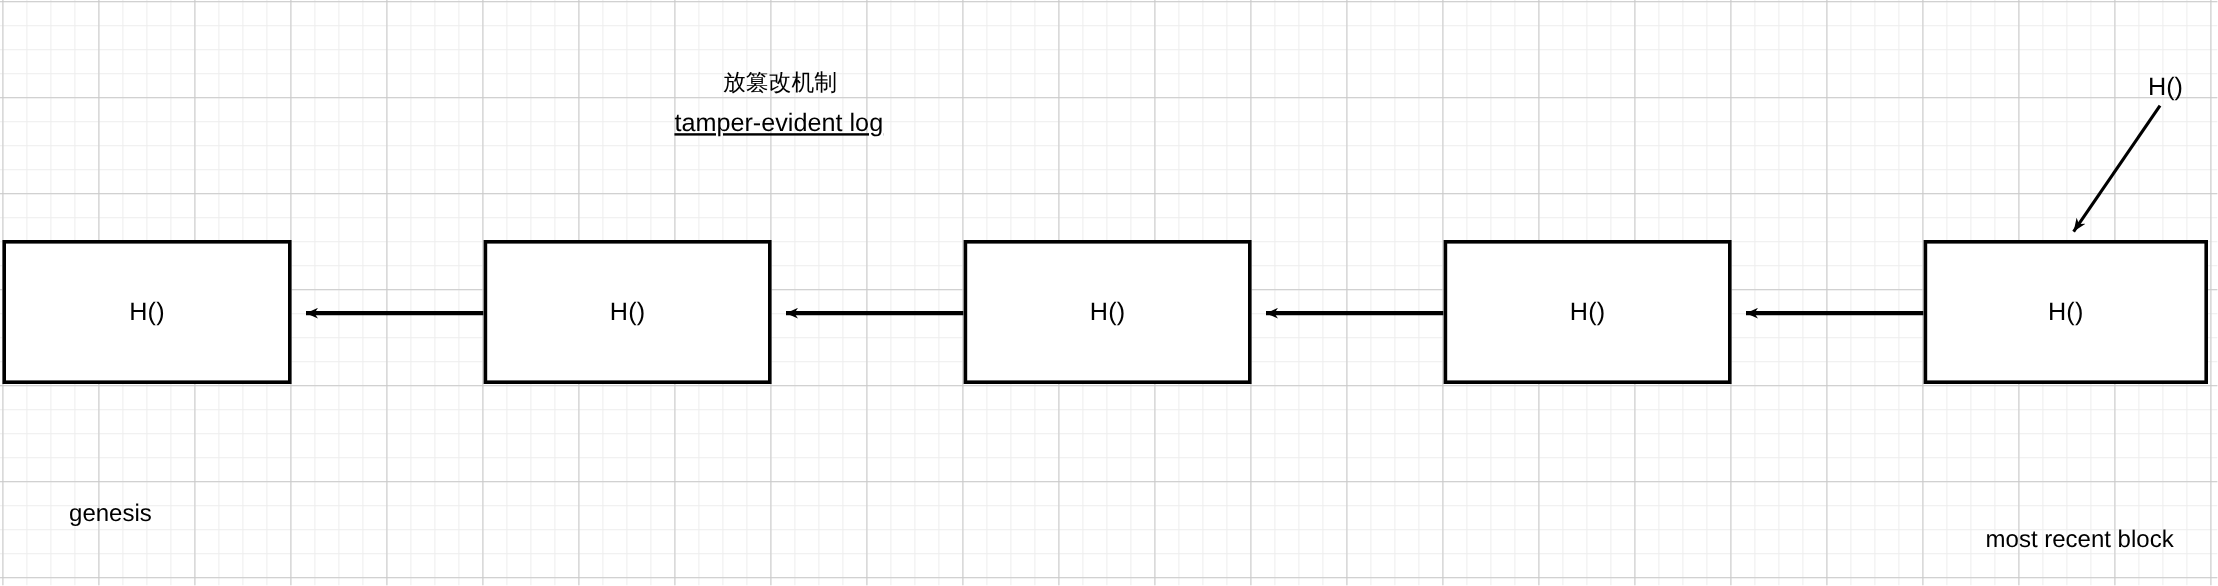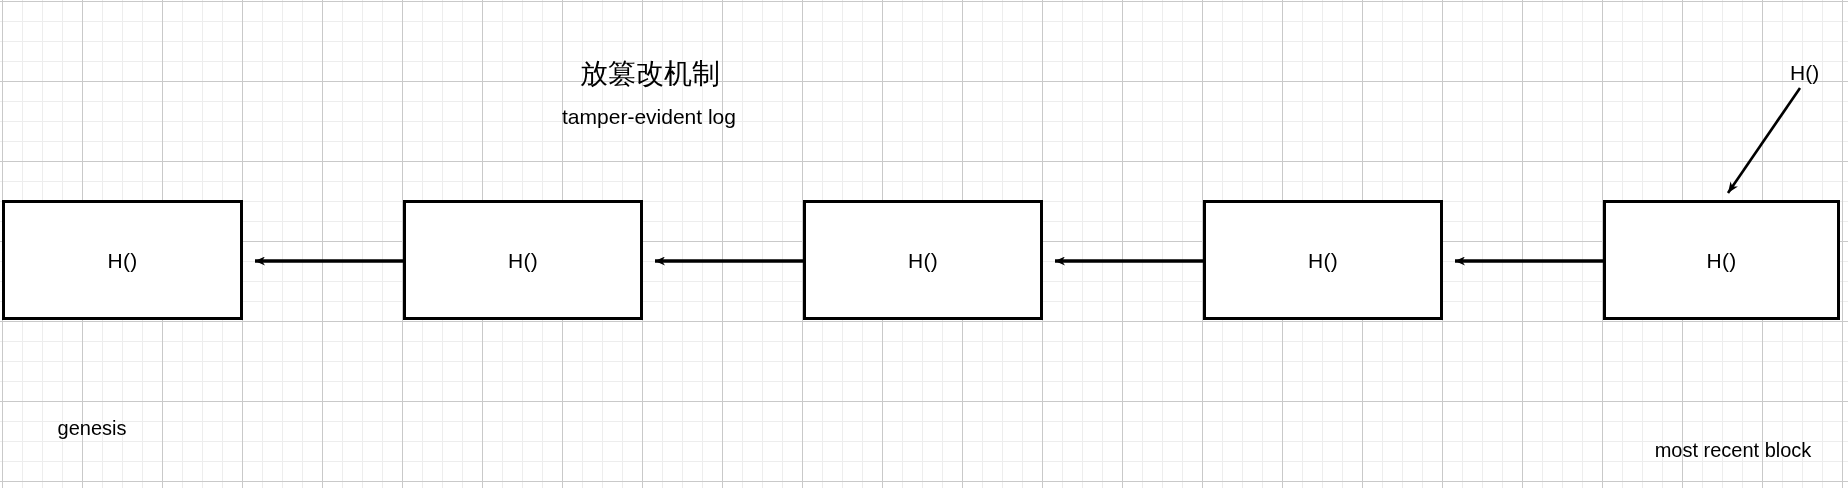--- a/index.html
+++ b/index.html
@@ -48,21 +48,21 @@
   .caption {
     position: absolute;
     font-size: 20px;
     color: #000000;
     white-space: pre;
     line-height: 29px;
     z-index: 3;
   }
   .title-cn {
     position: absolute;
-    font-size: 28px;
+    font-size: 19px;
     color: #000000;
     white-space: nowrap;
     line-height: 1;
     z-index: 3;
     text-align: center;
   }
   .title-en {
     position: absolute;
     font-size: 21px;
     color: #000000;
@@ -122,21 +122,21 @@
   <div class="block" style="left:1203px; top:200px; width:240px; height:120px;">
     <span class="block-label">H()</span>
   </div>
 
   <div class="block" style="left:1603px; top:200px; width:237px; height:120px;">
     <span class="block-label">H()</span>
   </div>
 
   <div class="title-cn center-x" style="left:650px; top:60px;">放篡改机制</div>
 
-  <div class="title-en center-x" style="left:649px; top:106px;">tamper-evident log</div>
+  <div class="title-en center-x" style="left:649px; top:92px;text-decoration:underline;">tamper-evident log</div>
 
   <div class="annot" style="left:1790px; top:62px;">H()</div>
 
   <div class="caption center-x" style="left:92px; top:356px; text-align:center;">
     <div>genesis</div>
     
   </div>
 
   <div class="caption center-x" style="left:1733px; top:378px; text-align:center;">
     <div>most recent block</div>

